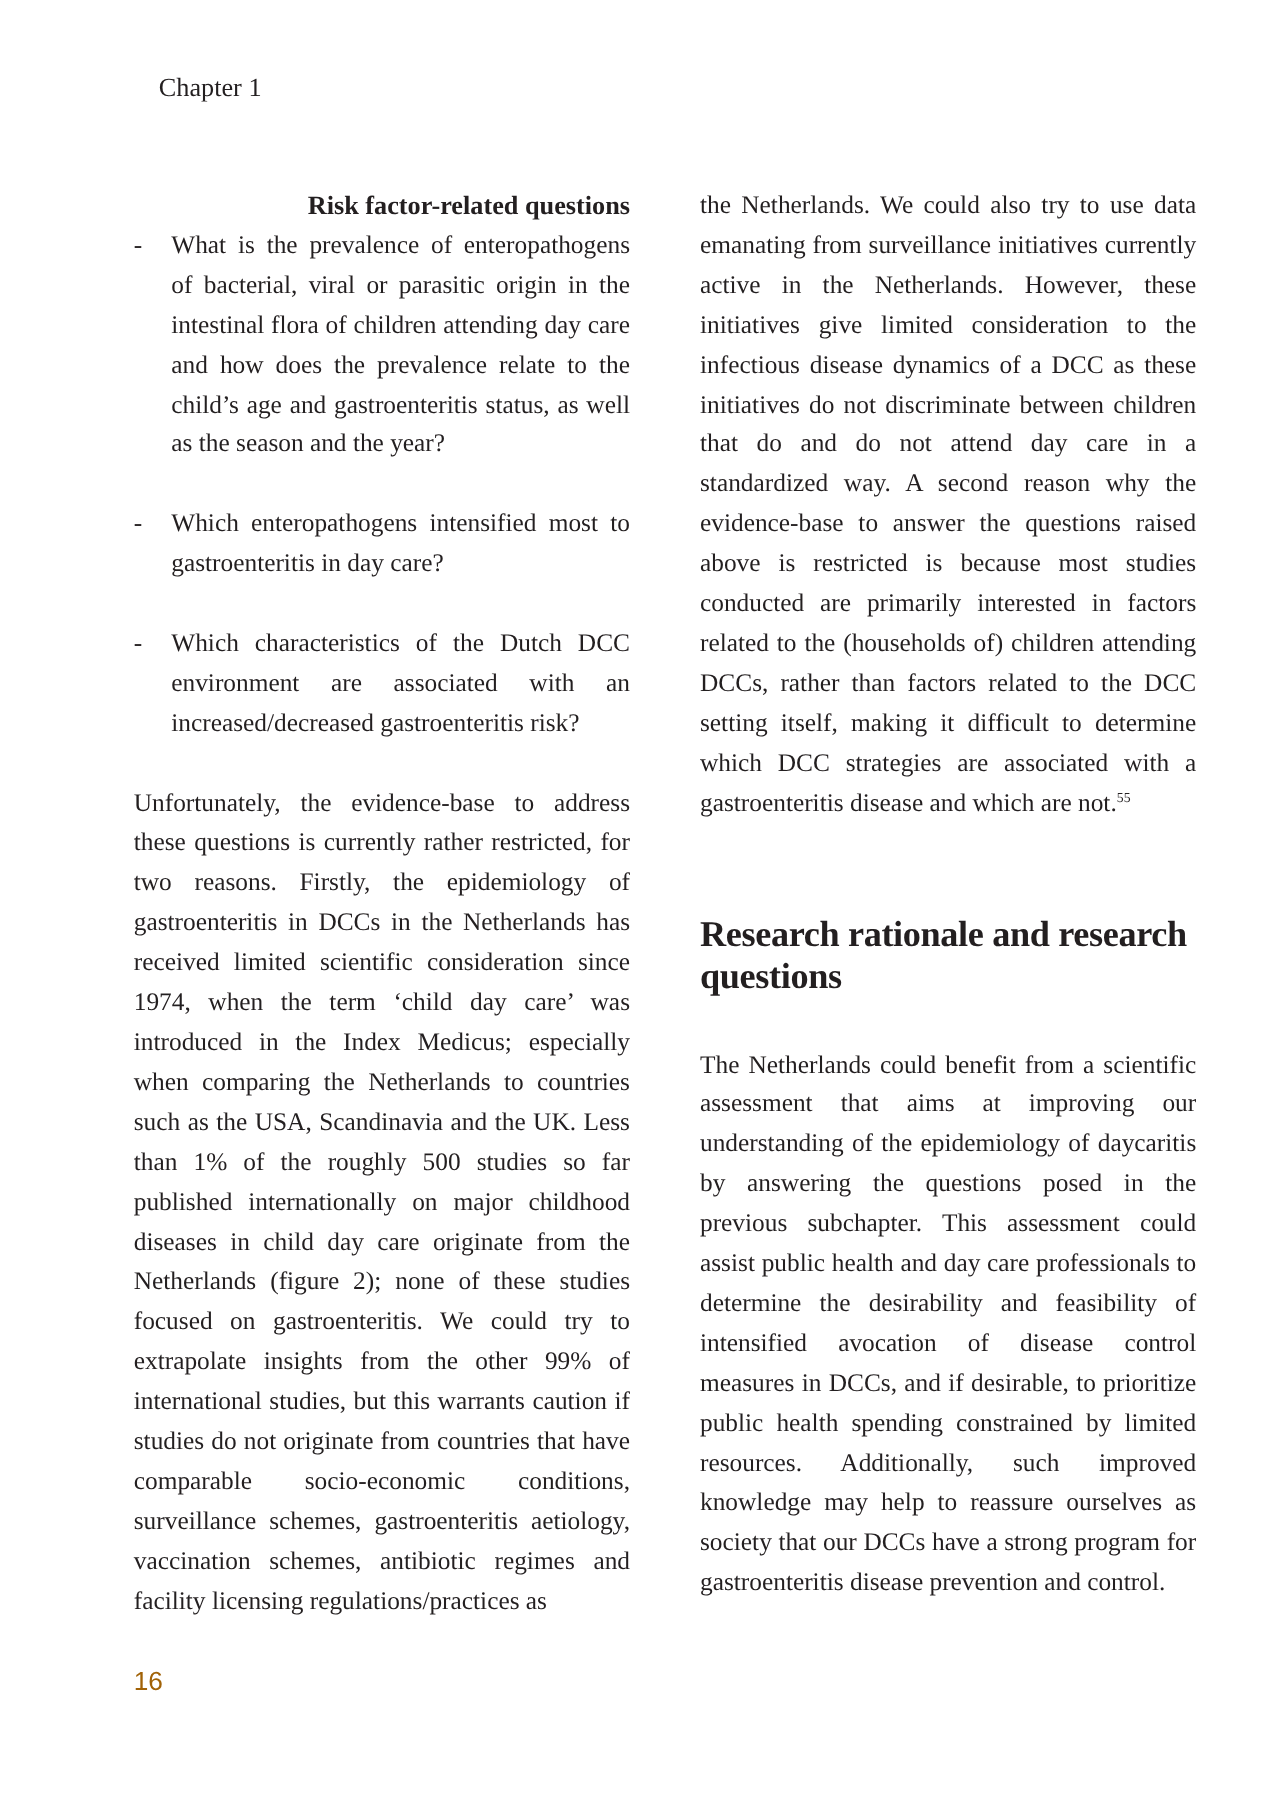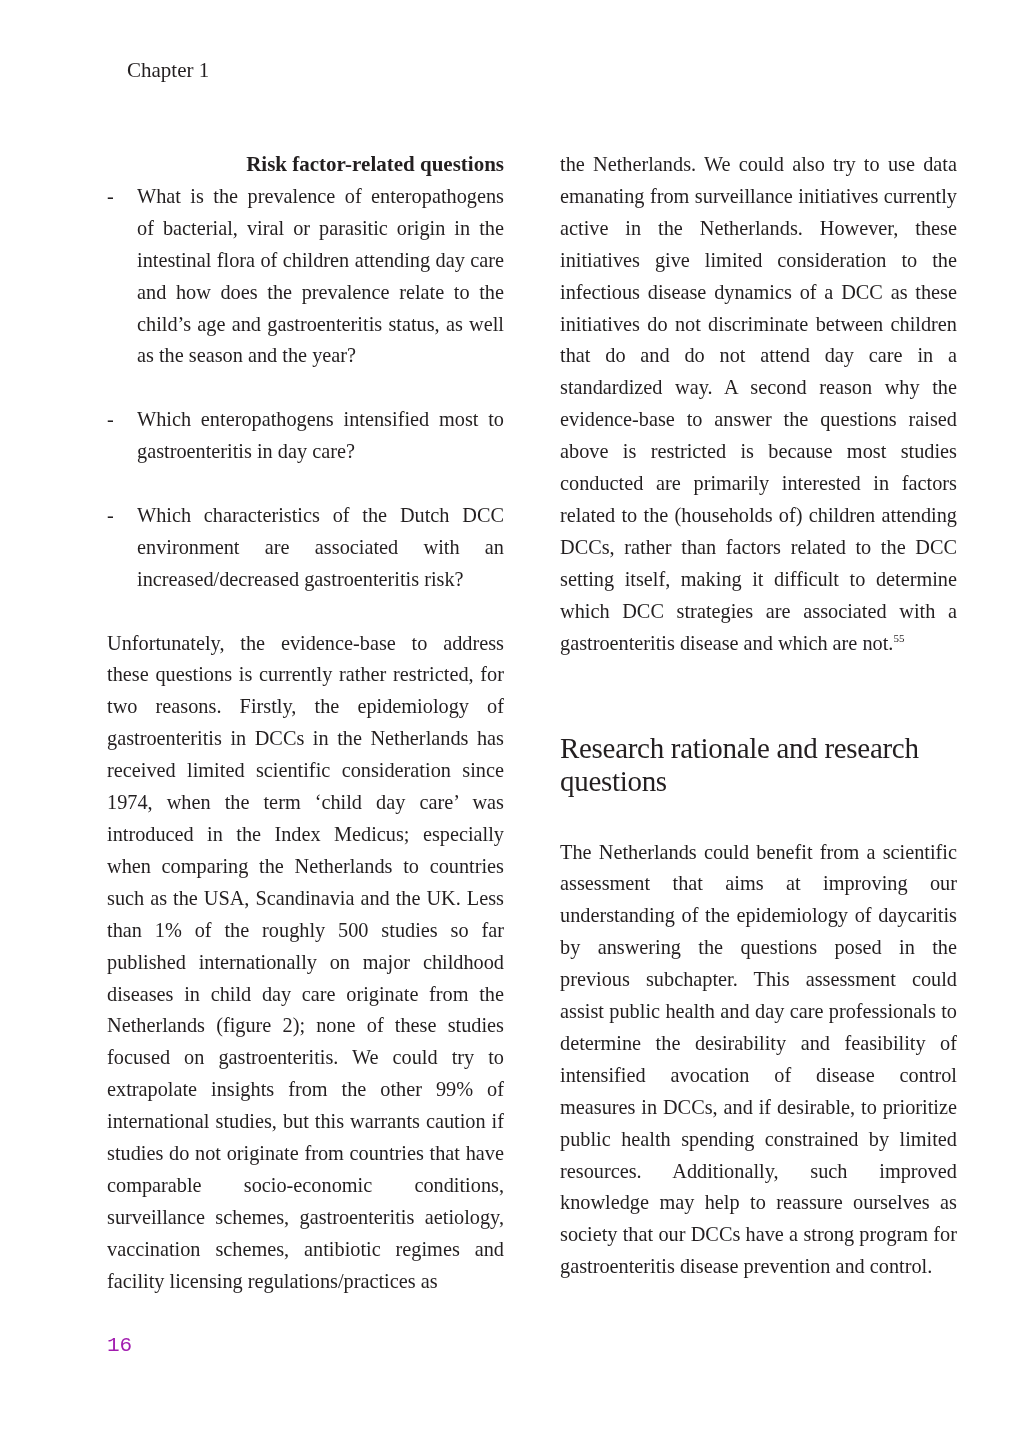--- a/index.html
+++ b/index.html
@@ -22,24 +22,24 @@
       font-family: "Liberation Serif", serif;
       font-size: 21px;
       line-height: 28px;
       color: #231f20;
       margin-left: 20px;
     }
     .page-number {
       position: absolute;
       left: 107px;
       top: 1332px;
-      font-family: Liberation Mono, monospace;
+      font-family: Liberation Sans, sans-serif;
       font-size: 21px;
       line-height: 28px;
-      color: #a21caf;
+      color: #a16207;
     }
     .column {
       position: absolute;
       top: 149px;
       width: 397px;
       font-family: "Liberation Serif", serif;
       font-size: 20.3px;
       line-height: 31.9px;
       text-align: justify;
       hyphens: none;
@@ -67,21 +67,21 @@
     .bullet-dash {
       position: absolute;
       left: 0;
       top: 0;
     }
     .bullet-text { display: block; }
     p {
       margin: 0;
     }
     .section-heading {
-      font-weight: normal;
+      font-weight: bold;
       font-size: 29px;
       line-height: 33px;
       margin: 72px 0 39px 0;
       text-align: left;
       letter-spacing: -0.3px;
     }
     .footnote-ref {
       font-size: 11px;
       vertical-align: super;
       line-height: 0;

